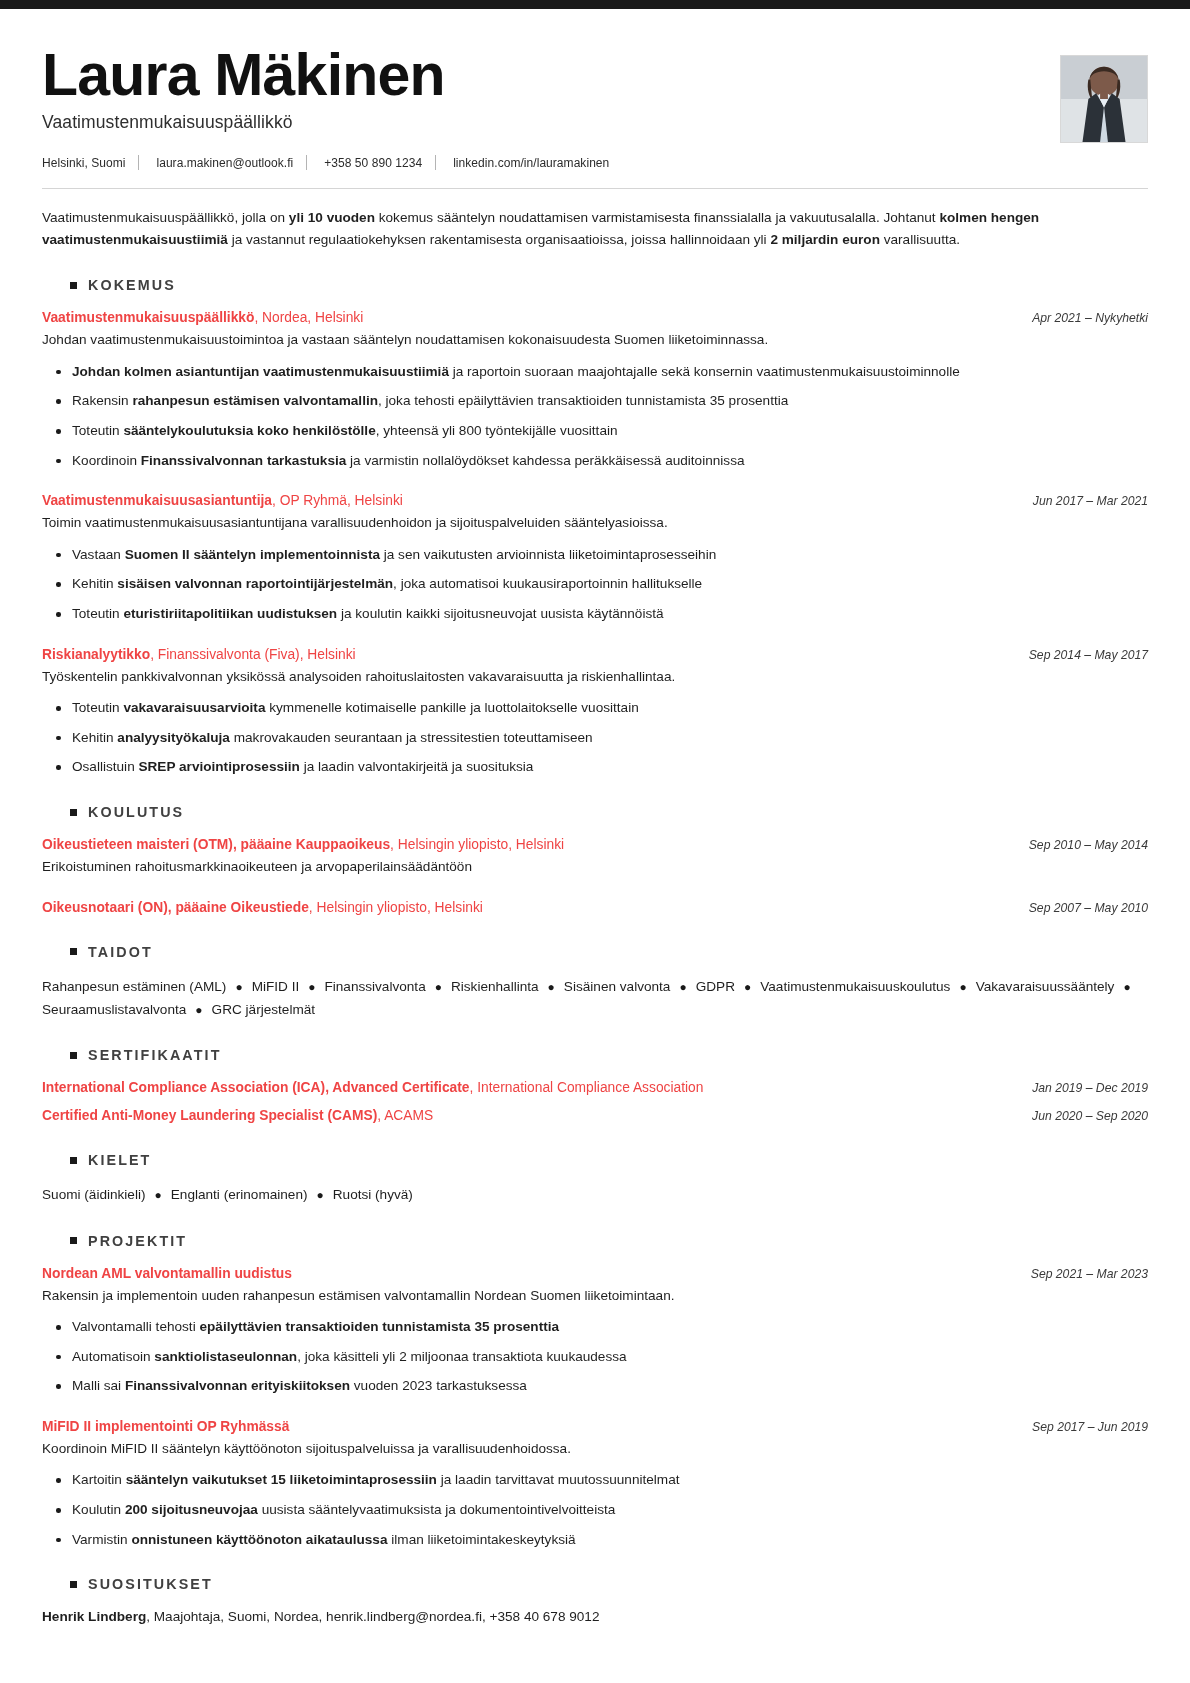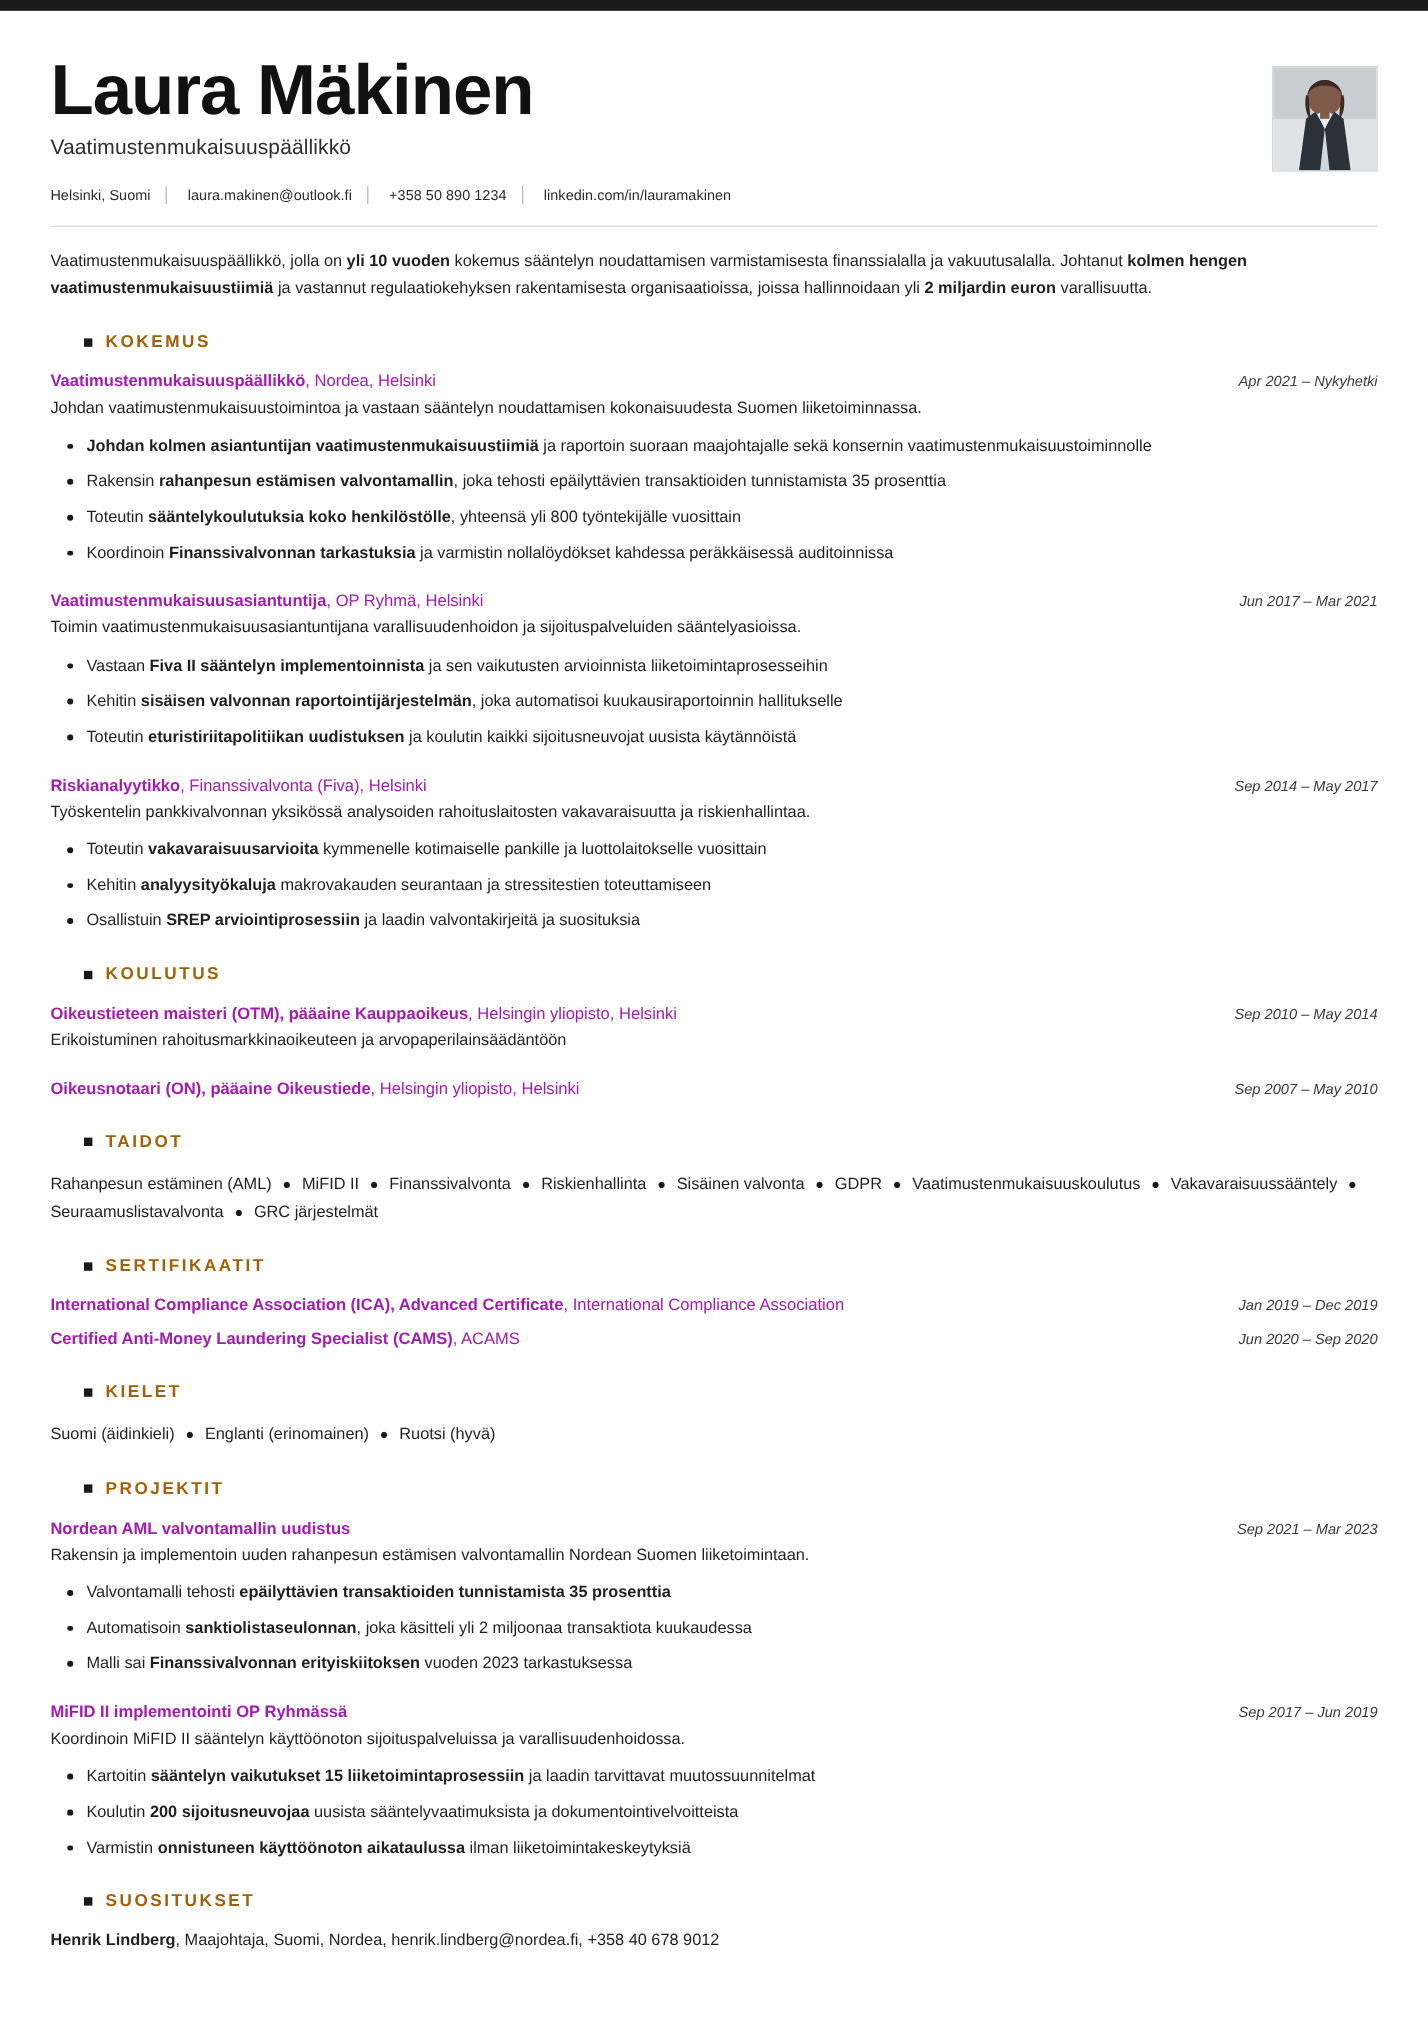--- a/index.html
+++ b/index.html
@@ -86,21 +86,21 @@
   }
   .summary b { font-weight: 700; }
   
   .section { margin-top: 26px; }
   .section-title {
     display: flex;
     align-items: center;
     font-size: 14.3px;
     font-weight: 700;
     letter-spacing: 2.1px;
-    color: #a16207;
+    color: #404040;
     margin-bottom: 15px;
     text-transform: uppercase;
     padding-left: 28px;
   }
   .sq {
     width: 7px;
     height: 7px;
     background: #1a1a1a;
     margin-right: 11px;
     flex: 0 0 7px;
@@ -110,21 +110,21 @@
   .entry:last-child { margin-bottom: 0; }
   .entry-head {
     display: flex;
     align-items: baseline;
     justify-content: space-between;
     gap: 18px;
   }
   .entry-title {
     font-size: 13.8px;
     line-height: 1.45;
-    color: #a21caf;
+    color: #ef4444;
     font-weight: 400;
     flex: 1;
   }
   .entry-title b { font-weight: 700; }
   .entry-date {
     font-size: 12.2px;
     font-style: italic;
     color: #3a3a3a;
     white-space: nowrap;
     flex: 0 0 auto;
@@ -246,21 +246,21 @@
         </ul>
       </div>
 
       <div class="entry">
         <div class="entry-head">
           <div class="entry-title"><b>Vaatimustenmukaisuusasiantuntija</b><span>, OP Ryhmä, Helsinki</span></div>
           <div class="entry-date">Jun 2017 – Mar 2021</div>
         </div>
         <div class="entry-desc">Toimin vaatimustenmukaisuusasiantuntijana varallisuudenhoidon ja sijoituspalveluiden sääntelyasioissa.</div>
         <ul class="bullets">
-          <li><span>Vastaan </span><b>Fiva II sääntelyn implementoinnista</b><span> ja sen vaikutusten arvioinnista liiketoimintaprosesseihin</span></li>
+          <li><span>Vastaan </span><b>Suomen II sääntelyn implementoinnista</b><span> ja sen vaikutusten arvioinnista liiketoimintaprosesseihin</span></li>
           <li><span>Kehitin </span><b>sisäisen valvonnan raportointijärjestelmän</b><span>, joka automatisoi kuukausiraportoinnin hallitukselle</span></li>
           <li><span>Toteutin </span><b>eturistiriitapolitiikan uudistuksen</b><span> ja koulutin kaikki sijoitusneuvojat uusista käytännöistä</span></li>
         </ul>
       </div>
 
       <div class="entry">
         <div class="entry-head">
           <div class="entry-title"><b>Riskianalyytikko</b><span>, Finanssivalvonta (Fiva), Helsinki</span></div>
           <div class="entry-date">Sep 2014 – May 2017</div>
         </div>

